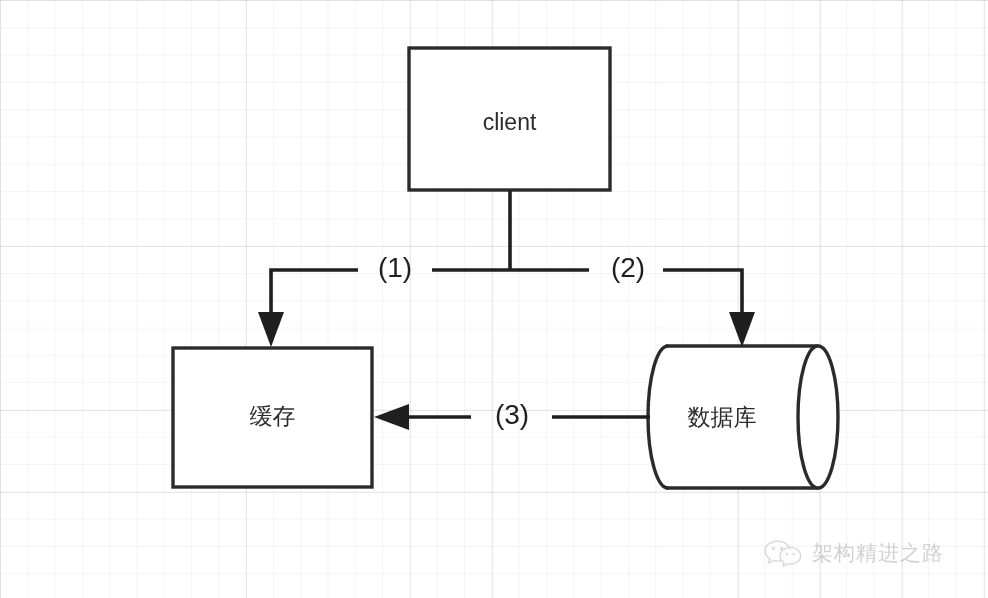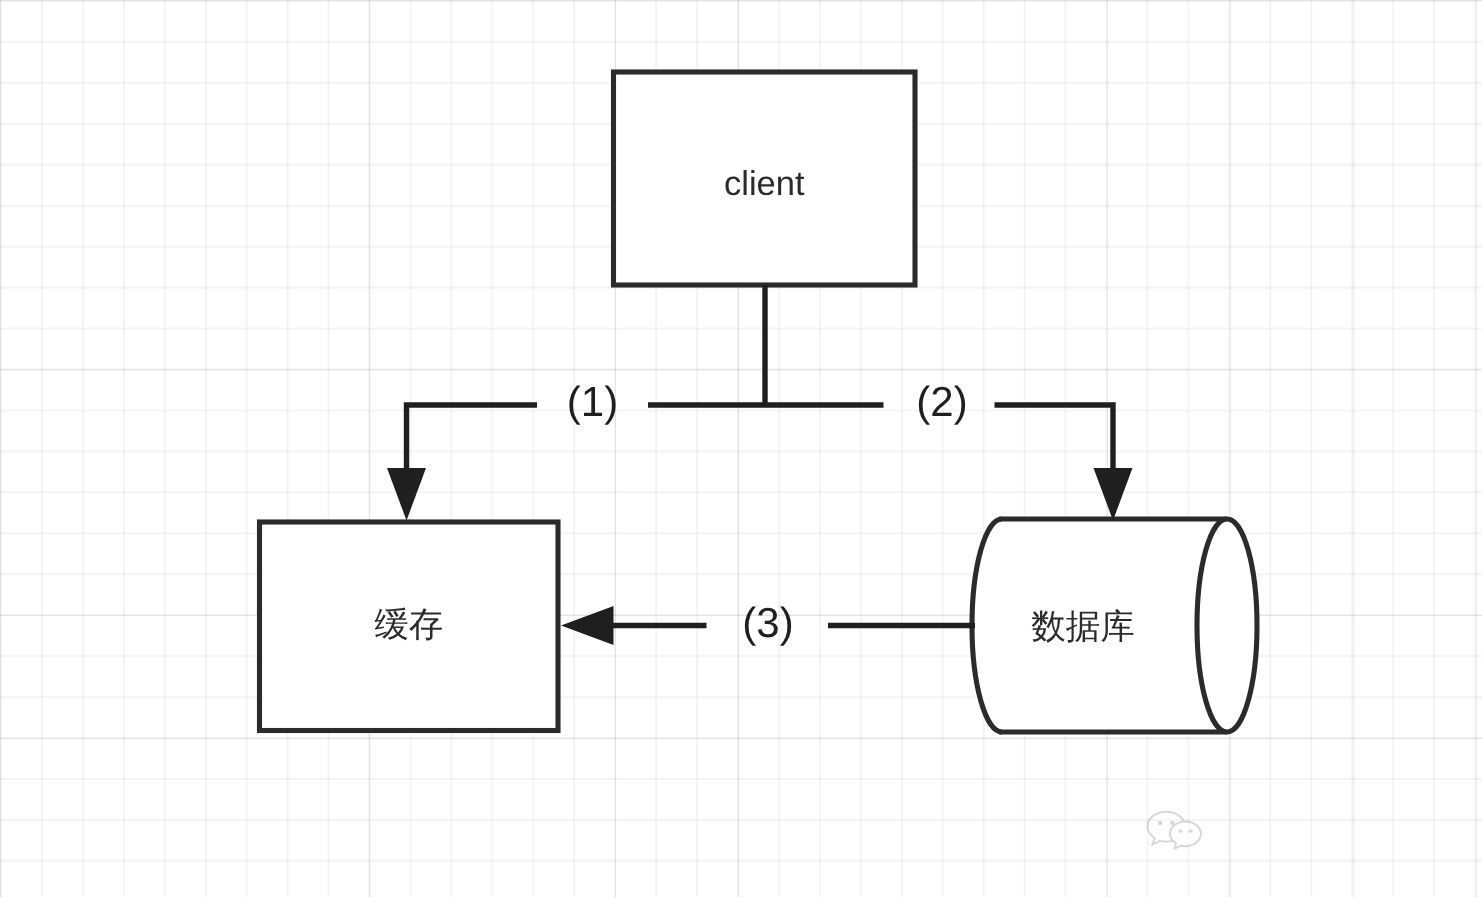--- a/index.html
+++ b/index.html
@@ -165,15 +165,16 @@
                C21.4 22.1 27.0 17.7 27.0 12.0 C27.0 6.6 21.4 2.2 14.5 2.2 Z" fill="none" stroke="#7d7d7d" stroke-width="1.3"></path>
       <circle cx="10.4" cy="9.6" r="1.5" fill="#7d7d7d"></circle>
       <circle cx="18.6" cy="9.6" r="1.5" fill="#7d7d7d"></circle>
 
       <path d="M27.3 8.6 C21.6 8.6 17.0 12.3 17.0 16.9 C17.0 19.5 18.6 21.8 21.0 23.3
                L20.0 26.8 L24.1 24.8 C25.1 25.0 26.2 25.1 27.3 25.1
                C33.0 25.1 37.6 21.4 37.6 16.9 C37.6 12.3 33.0 8.6 27.3 8.6 Z" fill="#ffffff" stroke="#7d7d7d" stroke-width="1.3"></path>
       <circle cx="24.0" cy="15.1" r="1.2" fill="#7d7d7d"></circle>
       <circle cx="30.8" cy="15.1" r="1.2" fill="#7d7d7d"></circle>
     </svg>
+    <span class="wm-text">架构精进之路</span>
   </div>
 
 </div>
 
 </body></html>

